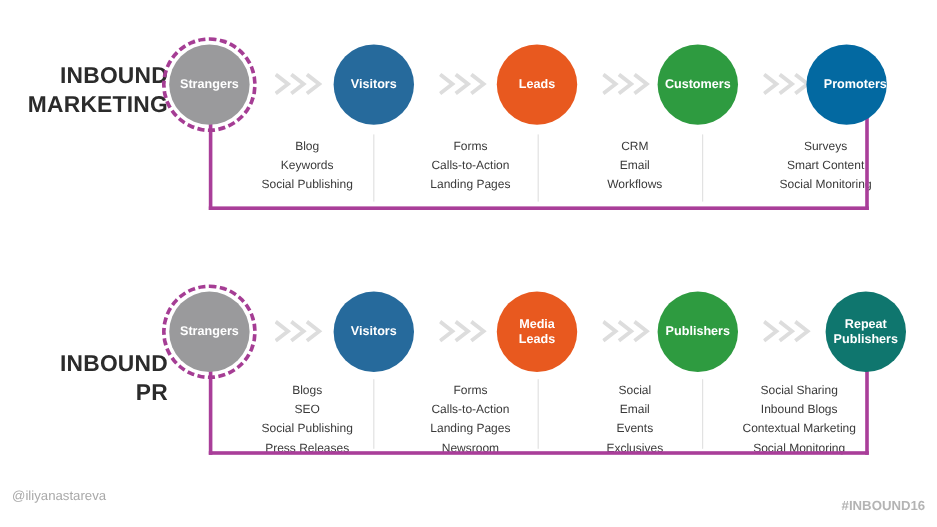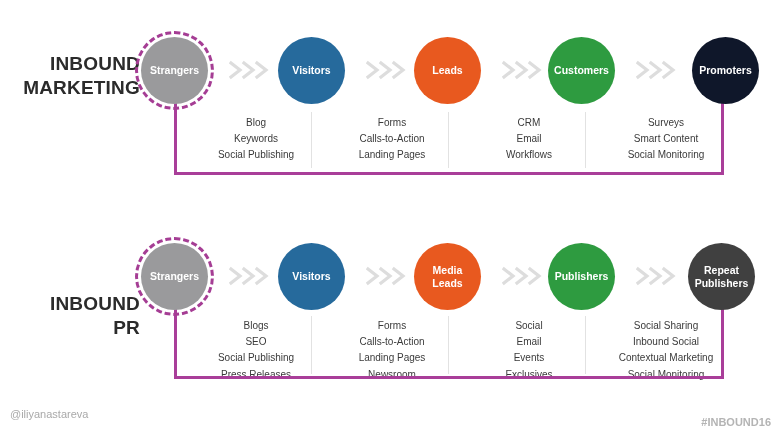--- a/index.html
+++ b/index.html
@@ -170,21 +170,21 @@
   </div>
 
   <div class="chevrons" style="left:636px; top:60px;">
     <svg width="46" height="20" viewBox="0 0 46 20">
       <path d="M2 3 L11 10 L2 17" fill="none" stroke="#dddddd" stroke-width="3.2" stroke-linecap="square"></path>
       <path d="M15 3 L24 10 L15 17" fill="none" stroke="#dddddd" stroke-width="3.2" stroke-linecap="square"></path>
       <path d="M28 3 L37 10 L28 17" fill="none" stroke="#dddddd" stroke-width="3.2" stroke-linecap="square"></path>
     </svg>
   </div>
 
-  <div class="node" style="left:692px; top:37px; width:67px; height:67px; background:#0f172a;">
+  <div class="node" style="left:672px; top:37px; width:67px; height:67px; background:#0369a1;justify-content:flex-end;">
     <div>
       <span class="nline">Promoters</span>
     </div>
   </div>
 
   <div class="divider" style="left:311px; top:112px; height:56px;"></div>
   <div class="divider" style="left:448px; top:112px; height:56px;"></div>
   <div class="divider" style="left:585px; top:112px; height:56px;"></div>
 
   <div class="col" style="left:177px; top:115px; width:134px;">
@@ -195,21 +195,21 @@
   <div class="col" style="left:313px; top:115px; width:134px;">
     <span class="item">Forms</span>
     <span class="item">Calls-to-Action</span>
     <span class="item">Landing Pages</span>
   </div>
   <div class="col" style="left:450px; top:115px; width:134px;">
     <span class="item">CRM</span>
     <span class="item">Email</span>
     <span class="item">Workflows</span>
   </div>
-  <div class="col" style="left:587px; top:115px; width:134px;">
+  <div class="col" style="left:609px; top:115px; width:134px;">
     <span class="item">Surveys</span>
     <span class="item">Smart Content</span>
     <span class="item">Social Monitoring</span>
   </div>
 
   <div class="section-label" style="left:0px; top:292px;">
     <span class="line">INBOUND</span>
     <span class="line">PR</span>
   </div>
 
@@ -266,21 +266,21 @@
   </div>
 
   <div class="chevrons" style="left:636px; top:266px;">
     <svg width="46" height="20" viewBox="0 0 46 20">
       <path d="M2 3 L11 10 L2 17" fill="none" stroke="#dddddd" stroke-width="3.2" stroke-linecap="square"></path>
       <path d="M15 3 L24 10 L15 17" fill="none" stroke="#dddddd" stroke-width="3.2" stroke-linecap="square"></path>
       <path d="M28 3 L37 10 L28 17" fill="none" stroke="#dddddd" stroke-width="3.2" stroke-linecap="square"></path>
     </svg>
   </div>
 
-  <div class="node" style="left:688px; top:243px; width:67px; height:67px; background:#404040;">
+  <div class="node" style="left:688px; top:243px; width:67px; height:67px; background:#0f766e;">
     <div>
       <span class="nline">Repeat</span>
       <span class="nline">Publishers</span>
     </div>
   </div>
 
   <div class="divider" style="left:311px; top:316px; height:58px;"></div>
   <div class="divider" style="left:448px; top:316px; height:58px;"></div>
   <div class="divider" style="left:585px; top:316px; height:58px;"></div>
 
@@ -297,21 +297,21 @@
     <span class="item">Newsroom</span>
   </div>
   <div class="col" style="left:450px; top:318px; width:134px;">
     <span class="item">Social</span>
     <span class="item">Email</span>
     <span class="item">Events</span>
     <span class="item">Exclusives</span>
   </div>
   <div class="col" style="left:587px; top:318px; width:134px;">
     <span class="item">Social Sharing</span>
-    <span class="item">Inbound Social</span>
+    <span class="item">Inbound Blogs</span>
     <span class="item">Contextual Marketing</span>
     <span class="item">Social Monitoring</span>
   </div>
 
   <div class="watermark" style="left:10px; top:408px;">@iliyanastareva</div>
   <div class="watermark right" style="right:10px; top:416px;text-align:center;">#INBOUND16</div>
 
 </div>
 
 </body></html>

